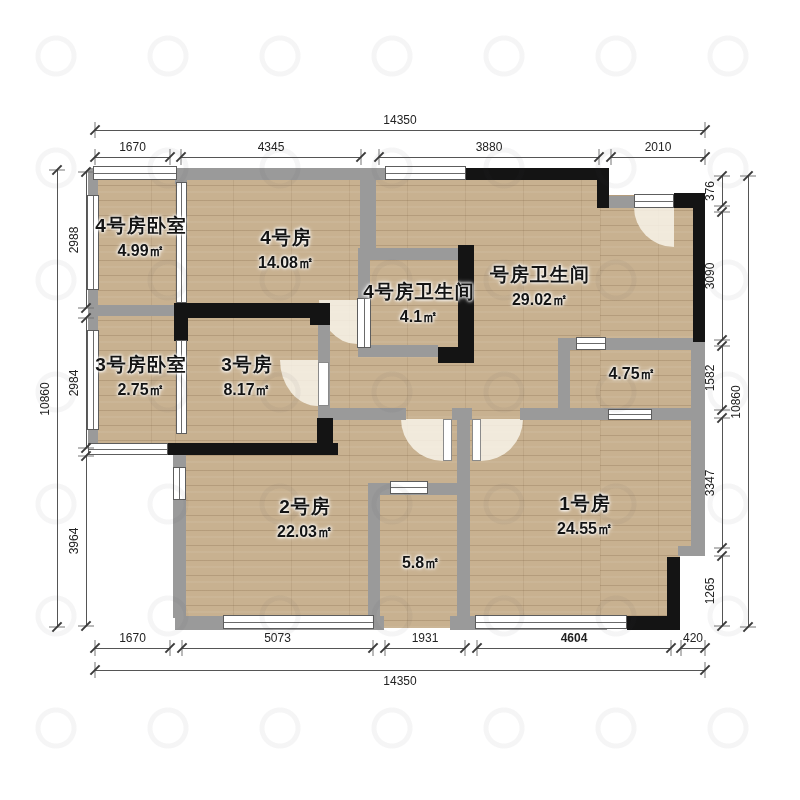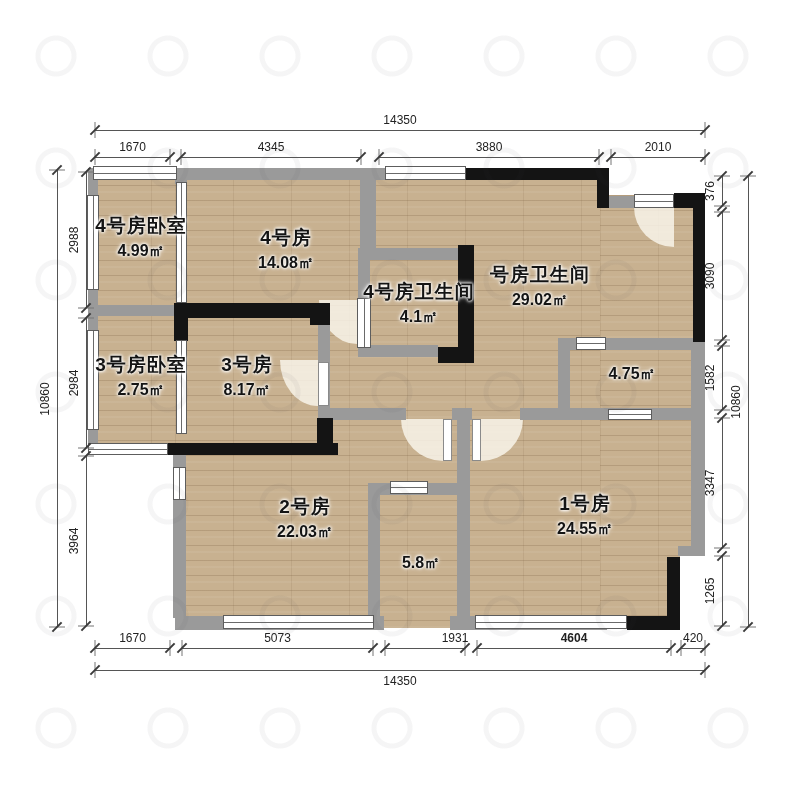--- a/index.html
+++ b/index.html
@@ -205,21 +205,21 @@
       <div class="dim-tick" style="left: 182px; top: 648px;"></div>
       <div class="dim-tick" style="left: 373px; top: 648px;"></div>
       <div class="dim-stub-v" style="left: 182px; top: 648px;"></div>
       <div class="dim-stub-v" style="left: 373px; top: 648px;"></div>
       <div class="dim-label" style="left: 277.5px; top: 638px;">5073</div>
       <div class="dim-line" style="left: 385px; top: 648px; width: 80px; height: 1.2px;"></div>
       <div class="dim-tick" style="left: 385px; top: 648px;"></div>
       <div class="dim-tick" style="left: 465px; top: 648px;"></div>
       <div class="dim-stub-v" style="left: 385px; top: 648px;"></div>
       <div class="dim-stub-v" style="left: 465px; top: 648px;"></div>
-      <div class="dim-label" style="left: 425px; top: 638px; margin-left: 30px;">1931</div>
+      <div class="dim-label" style="left: 425px; top: 638px;">1931</div>
       <div class="dim-line" style="left: 477px; top: 648px; width: 194px; height: 1.2px;"></div>
       <div class="dim-tick" style="left: 477px; top: 648px;"></div>
       <div class="dim-tick" style="left: 671px; top: 648px;"></div>
       <div class="dim-stub-v" style="left: 477px; top: 648px;"></div>
       <div class="dim-stub-v" style="left: 671px; top: 648px;"></div>
       <div class="dim-label" style="left: 574px; top: 638px; font-weight: bold;">4604</div>
       <div class="dim-line" style="left: 681px; top: 648px; width: 24px; height: 1.2px;"></div>
       <div class="dim-tick" style="left: 681px; top: 648px;"></div>
       <div class="dim-tick" style="left: 705px; top: 648px;"></div>
       <div class="dim-stub-v" style="left: 681px; top: 648px;"></div>

